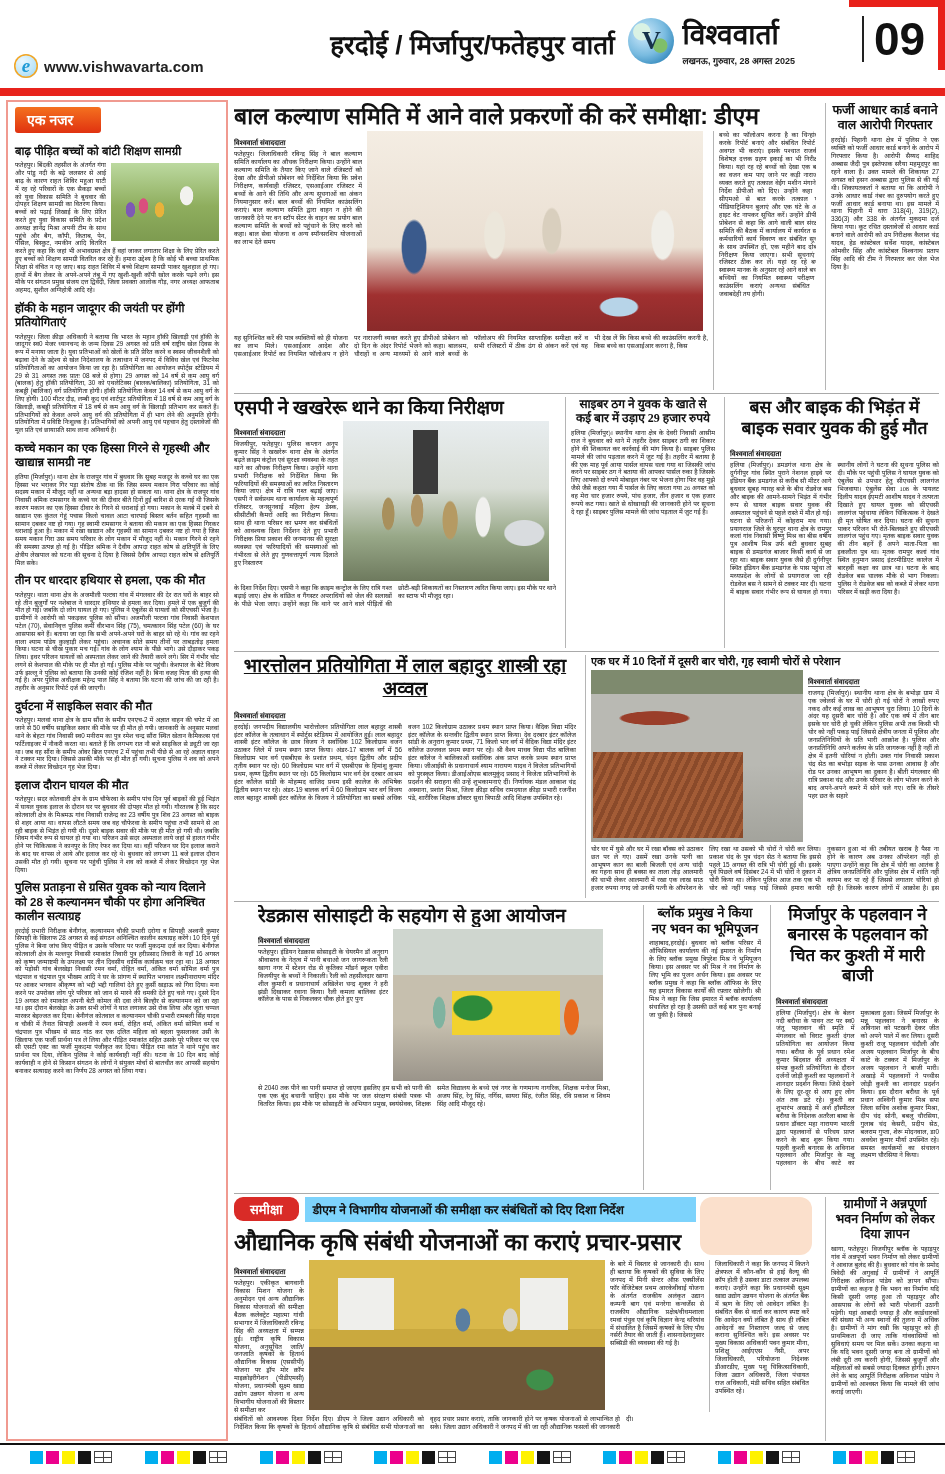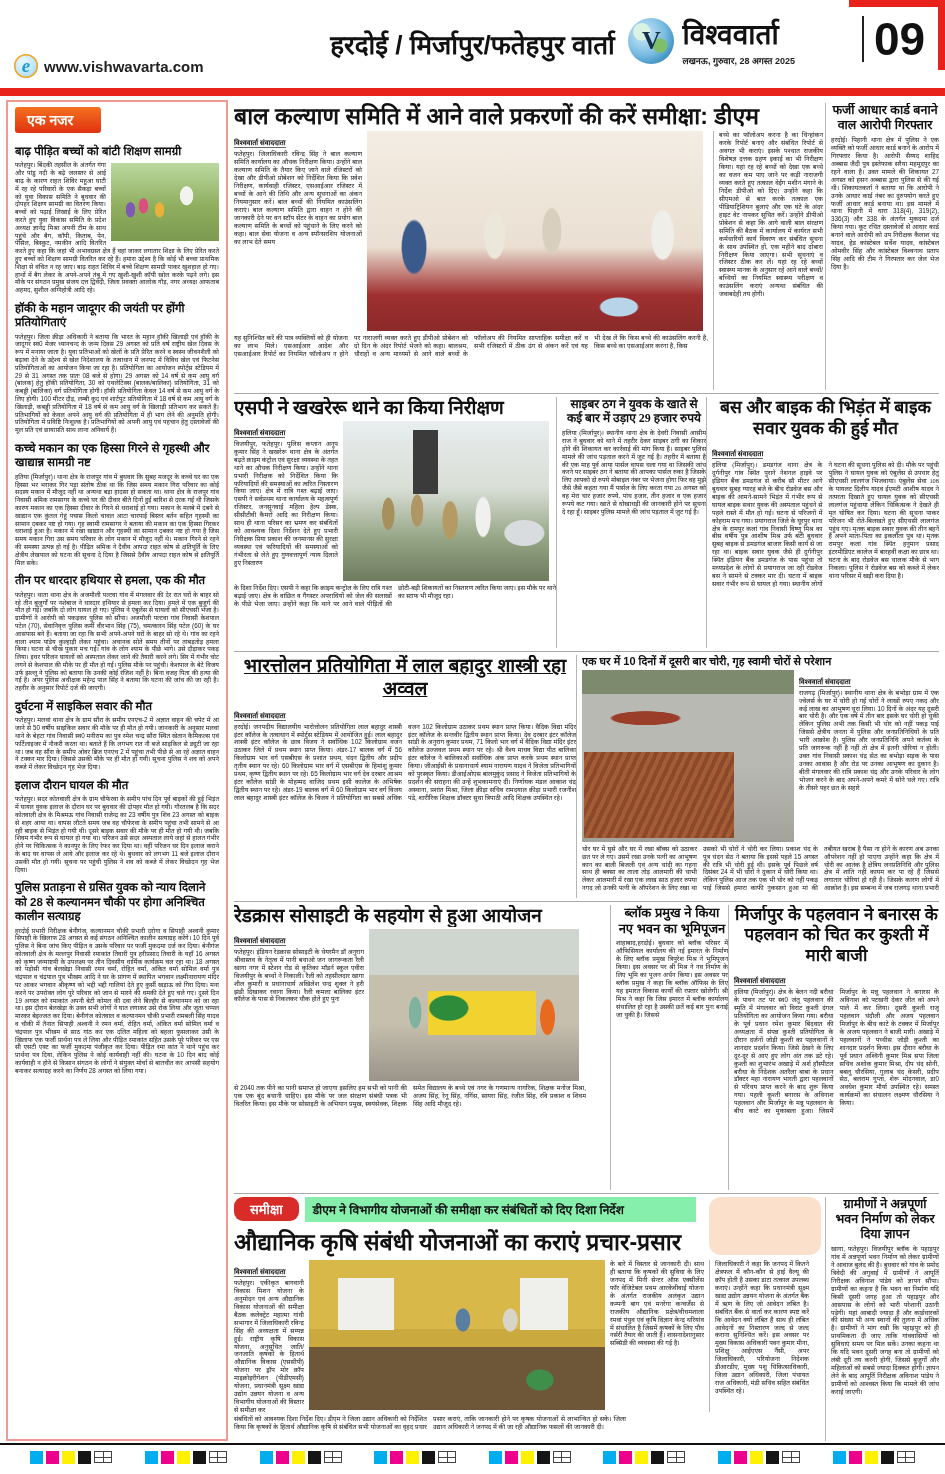--- a/index.html
+++ b/index.html
@@ -32,21 +32,21 @@
   .sb-body { font-size:6.3px; line-height:1.24; text-align:justify; color:#1a1a1a; }
   .sb-photo { float:right; width:108px; height:78px; margin:2px 0 3px 5px; background:
       radial-gradient(14px 20px at 70% 42%, #f2f2ee 0 45%, transparent 50%),
       radial-gradient(10px 16px at 30% 55%, #d94f7e 0 45%, transparent 50%),
       radial-gradient(10px 16px at 45% 60%, #e8b23a 0 45%, transparent 50%),
       radial-gradient(10px 16px at 18% 60%, #7e5ab5 0 45%, transparent 50%),
       linear-gradient(180deg,#bcd9a0 0%, #8fae5e 55%, #7d9b50 100%); }
 
   
   .main { flex:1; overflow:hidden; }
-  .band { display:flex; overflow:hidden; border-bottom:1px solid #a9a9a9; padding:3px 0; }
+  .band { display:flex; overflow:hidden; border-bottom:1px solid #a9a9a9; padding:3px 0;gap:9px; }
   .vdiv { border-left:1px solid #b5b5b5; padding-left:5px; }
   .headline-xl { font-size:23px; font-weight:bold; white-space:nowrap; overflow:hidden; line-height:1.15; margin-bottom:2px; }
   .headline-lg { font-size:19px; font-weight:bold; white-space:nowrap; overflow:hidden; line-height:1.15; margin-bottom:2px; }
   .headline-md { font-size:11px; font-weight:bold; white-space:nowrap; overflow:hidden; line-height:1.15; margin-bottom:2px; }
   .headline-c { font-weight:bold; text-align:center; line-height:1.2; margin-bottom:3px; }
   .byline { font-size:7px; font-weight:bold; border-bottom:1px solid #666; display:inline-block; margin-bottom:2px; }
   .body-txt { font-size:6.4px; line-height:1.24; text-align:justify; color:#1a1a1a; }
   .cols2 { column-count:2; column-gap:6px; }
   .cols3 { column-count:3; column-gap:6px; }
   .cols4 { column-count:4; column-gap:6px; }
@@ -100,42 +100,42 @@
   .ph-theft { width:212px; height:172px; background:
       repeating-linear-gradient(115deg, #8a4a2a 0 4px, #a35c36 4px 8px) 4% 96%/150px 86px no-repeat,
       radial-gradient(20px 16px at 62% 66%, #2e8fc0 0 55%, transparent 60%),
       radial-gradient(60px 12px at 30% 28%, #9a3e2a 0 55%, transparent 60%),
       linear-gradient(180deg,#7e8a6e 0 14%, #b9b9b3 14% 55%, #a3a39c 100%); }
   .b3-theft-col { flex:1; overflow:hidden; height:172px; }
   .b3-bottom { margin-top:3px; height:48px; overflow:hidden; }
 
   
   .band4 { height:292px; }
-  .b4-rc { width:352px; flex:none; overflow:hidden; }
+  .b4-rc { width:352px; flex:none; overflow:hidden;margin-left:24px; }
   .b4-row { display:flex; gap:5px; }
   .b4-col1 { width:130px; flex:none; overflow:hidden; height:152px; }
   .ph-rc { width:210px; height:152px; background:
       radial-gradient(34px 22px at 38% 52%, #2e8b3a 0 55%, transparent 60%),
       linear-gradient(#f2d22e,#f2d22e) 58% 58%/108px 44px no-repeat,
       radial-gradient(14px 34px at 85% 58%, #e86a1e 0 50%, transparent 55%),
       radial-gradient(12px 30px at 22% 55%, #7fb3a0 0 50%, transparent 55%),
       linear-gradient(180deg,#cfd6cf 0 30%, #c6bfae 30% 62%, #9a948a 100%); }
   .b4-bottom { margin-top:3px; height:72px; overflow:hidden; }
   .b4-block { width:118px; flex:none; overflow:hidden;margin-left:24px; }
   .b4-block .headline-c { font-size:13px; }
   .b4-wr { flex:1; overflow:hidden; }
   .b4-wr .headline-c { font-size:17px; }
   .b4-wr .body-txt { height:218px; overflow:hidden; }
 
   
   .band5 { height:262px; border-bottom:none; }
   .b5-horti { flex:1; overflow:hidden; position:relative; }
   .review-row { display:flex; align-items:flex-start; gap:6px; margin-bottom:3px; width:462px; }
   .review-badge { background:#d92b27; color:#fff; font-weight:bold; font-size:13px; padding:3px 16px; flex:none;border-radius:9px; }
-  .review-strip { background:#86efac; font-weight:bold; font-size:12px; padding:4px 8px; flex:1; }
+  .review-strip { background:#7dd3fc; font-weight:bold; font-size:12px; padding:4px 8px; flex:1; }
   .peach-box { position:absolute; top:0; right:4px; width:112px; height:58px; background:#fbe0cc; border-radius:12px; }
   .b5-head { font-size:23px; font-weight:bold; white-space:nowrap; overflow:hidden; margin:1px 0 3px; }
   .b5-row { display:flex; gap:5px; }
   .b5-colA { width:70px; flex:none; overflow:hidden; height:152px; }
   .ph-meet { width:296px; height:150px; background:
       radial-gradient(26px 20px at 78% 80%, #3f8f4a 0 50%, transparent 55%),
       linear-gradient(#efefec,#efefec) 12% 18%/56px 52px no-repeat,
       linear-gradient(#efefec,#efefec) 85% 18%/48px 52px no-repeat,
       radial-gradient(14px 22px at 52% 40%, #5a7ea0 0 50%, transparent 55%),
       radial-gradient(14px 22px at 68% 40%, #d8d4c8 0 50%, transparent 55%),

